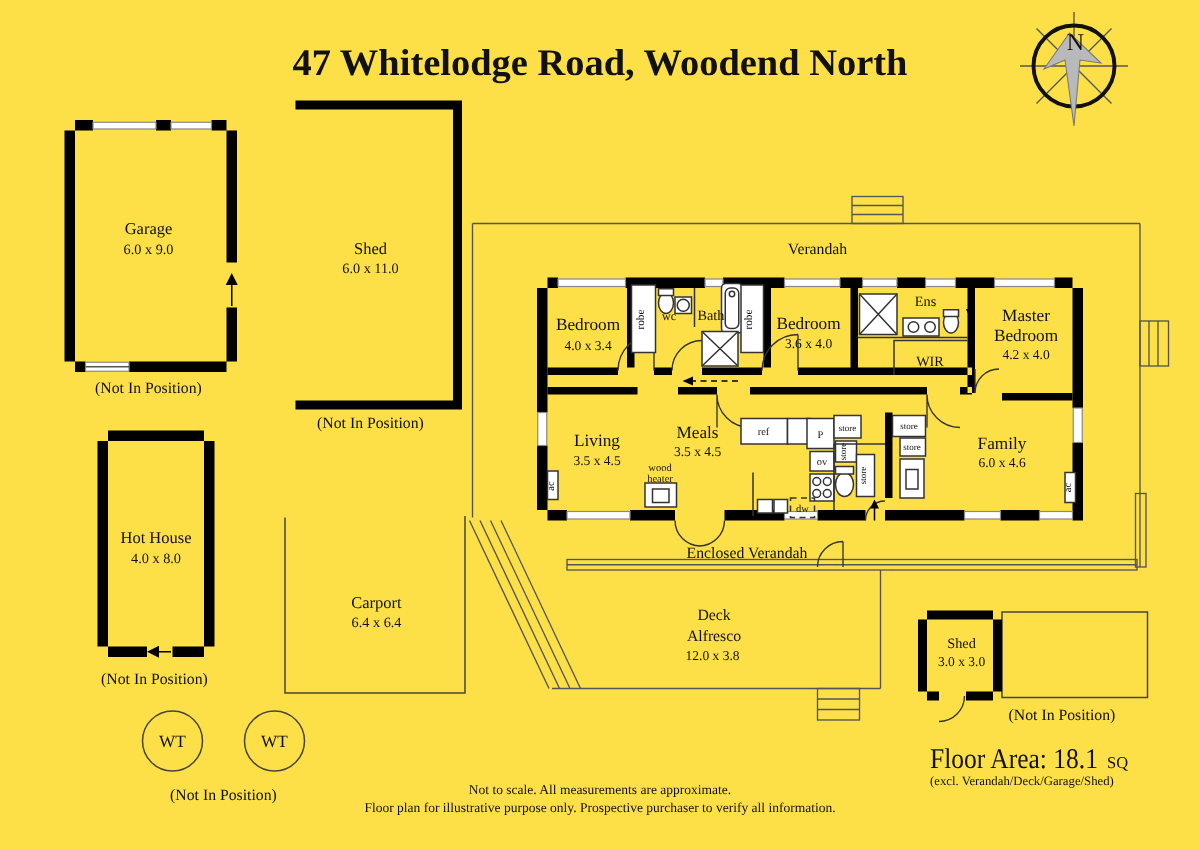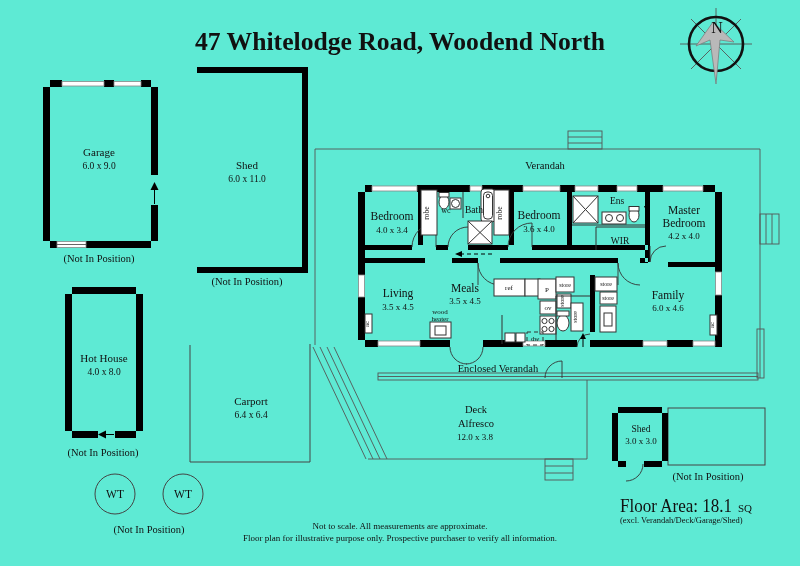--- a/index.html
+++ b/index.html
@@ -1,16 +1,16 @@
 <!DOCTYPE html>
 <html><head>
 <meta charset="utf-8">
 <style>
   html,body{margin:0;padding:0;background:#fff;}
-  .canvas{position:relative;width:800px;height:566px;background:#5eead4;overflow:hidden;
+  .canvas{position:relative;width:800px;height:566px;background:#fde047;overflow:hidden;
           font-family:"Liberation Serif","DejaVu Serif",serif;}
   svg{display:block}
   text{fill:#111;font-family:"Liberation Serif","DejaVu Serif",serif;}
   .wall{fill:#000;stroke:none;}
   .thin{fill:none;stroke:#444;stroke-width:1;}
   .thin2{fill:none;stroke:#555;stroke-width:0.9;}
   .fix{fill:#fff;stroke:#333;stroke-width:1;}
   .fixno{fill:none;stroke:#333;stroke-width:1;}
   .win{fill:#fff;stroke:#888;stroke-width:0.8;}
   .arc{fill:none;stroke:#333;stroke-width:0.9;}

